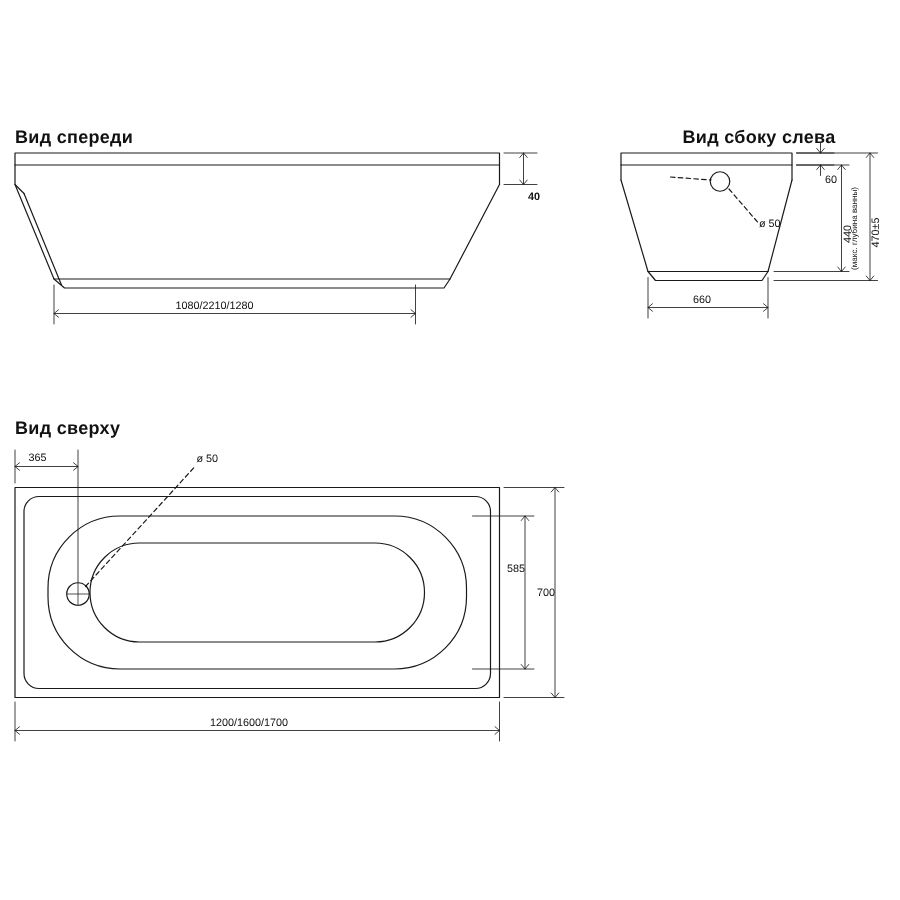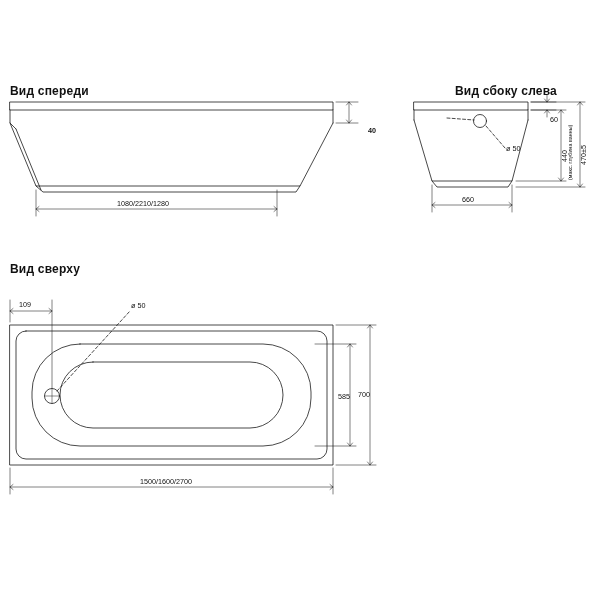--- a/index.html
+++ b/index.html
@@ -180,41 +180,41 @@
       <path d="M 330 484.5 L 333 487 L 330 489.5"></path>
     </g>
 
   </g>
 </svg>
 
 <div class="view-title" style="left:10px; top:84px;">Вид спереди</div>
 
 <div class="view-title" style="left:414px; top:84px;margin-left:41px;">Вид сбоку слева</div>
 
-<div class="view-title" style="left:10px; top:262px;">Вид сверху</div>
-
-<div class="dim-label" style="left:368px; top:126px;font-weight:bold;">40</div>
+<div class="view-title" style="left:10px; top:278px;">Вид сверху</div>
+
+<div class="dim-label" style="left:352px; top:126px;font-weight:bold;">40</div>
 
 <div class="dim-label" style="left:117px; top:199px;">1080/2210/1280</div>
 
 <div class="dim-label" style="left:550px; top:115px;">60</div>
 
 <div class="dim-label vert" style="left:560px; top:162px;">440</div>
 
 <div class="dim-label small vert" style="left:568px; top:180px;">(макс. глубина ванны)</div>
 
 <div class="dim-label vert" style="left:579px; top:165px;">470±5</div>
 
 <div class="dim-label small vert" style="left:587px; top:183px;"></div>
 
 <div class="dim-label" style="left:462px; top:195px;">660</div>
 
 <div class="dim-label" style="left:506px; top:144px;">ø 50</div>
 
-<div class="dim-label" style="left:19px; top:300px;">109</div>
-
-<div class="dim-label" style="left:338px; top:392px;">585</div>
+<div class="dim-label" style="left:19px; top:300px;">365</div>
+
+<div class="dim-label" style="left:338px; top:374px;">585</div>
 
 <div class="dim-label" style="left:358px; top:390px;">700</div>
 
-<div class="dim-label" style="left:140px; top:477px;">1500/1600/2700</div>
+<div class="dim-label" style="left:140px; top:477px;">1200/1600/1700</div>
 
 <div class="dim-label" style="left:131px; top:301px;">ø 50</div>
 
 </body></html>

